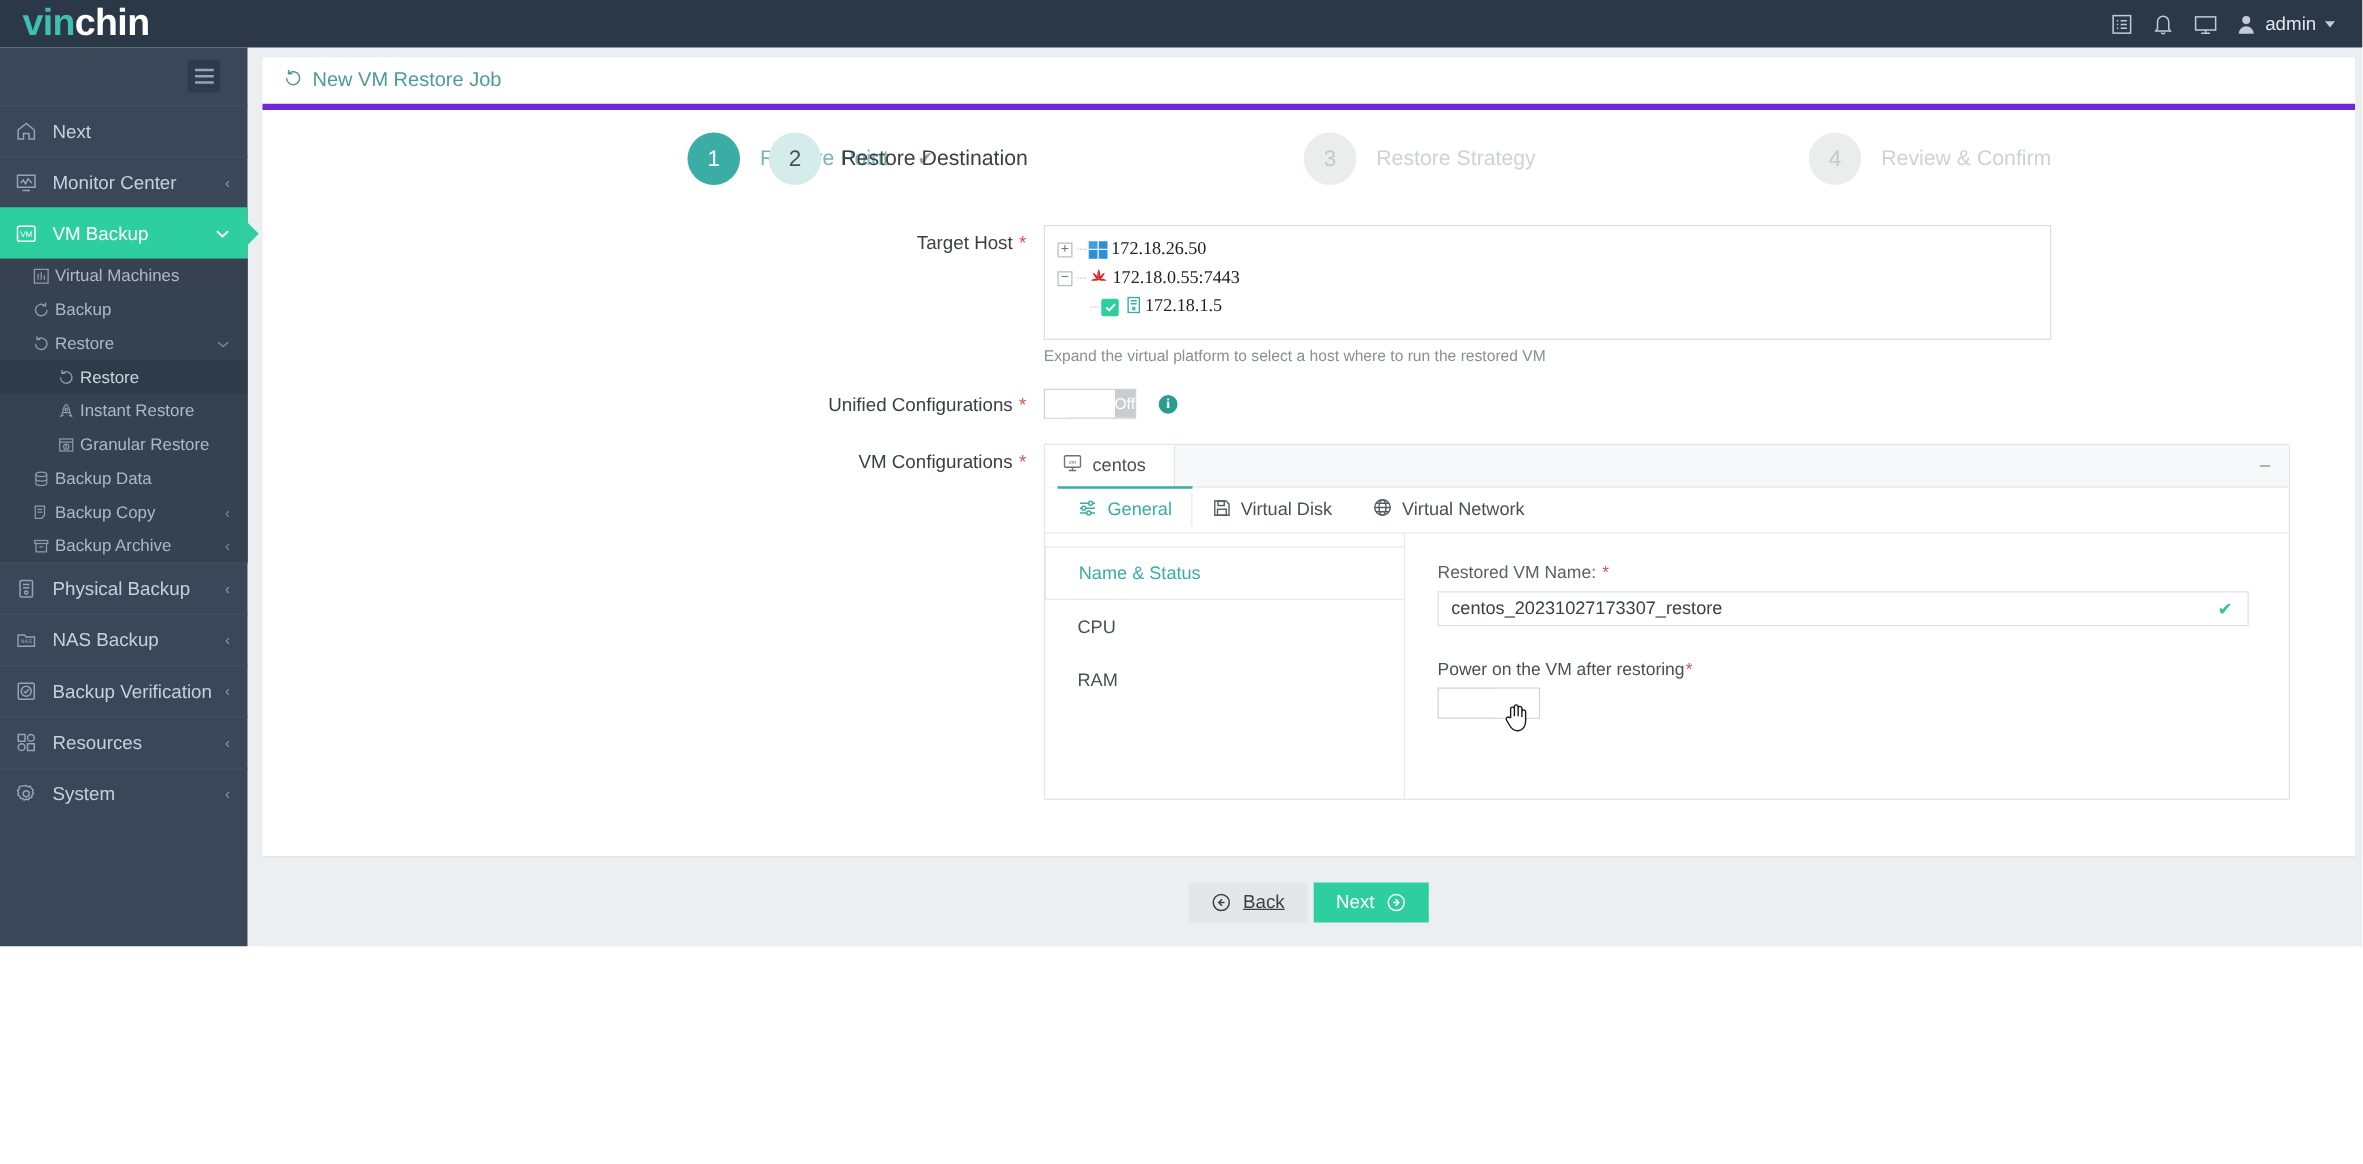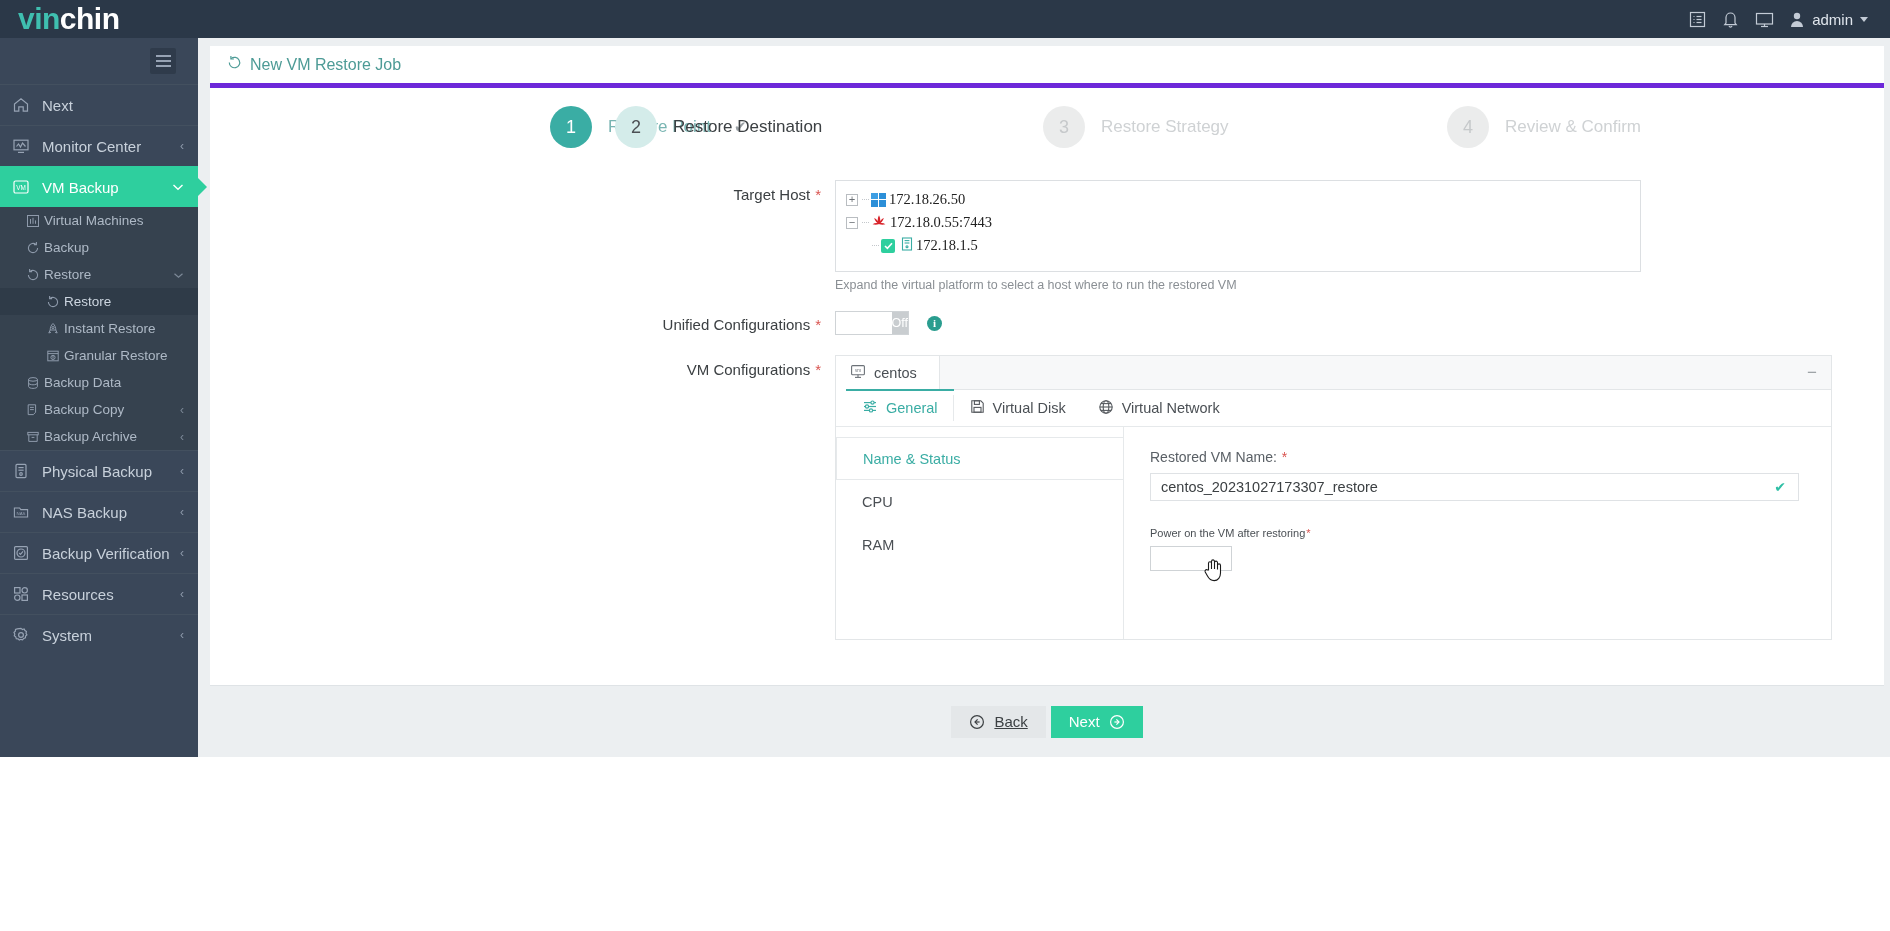--- a/index.html
+++ b/index.html
@@ -151,21 +151,21 @@
   .vm-side { width: 288px; flex: 0 0 288px; border-right: 1px solid #e6e9eb; padding-top: 10px; }
   .vm-side-item { height: 43px; display: flex; align-items: center; padding-left: 26px; font-size: 14.5px; color: #4a4f54; cursor: pointer; }
   .vm-side-item.active { color: #3aada4; border: 1px solid #e6e9eb; border-right: none; background: #fff; }
   .vm-main { flex: 1 1 auto; padding: 22px 32px 0 26px; min-width: 0; }
   .field-label { font-size: 14px; color: #5a6066; margin-bottom: 8px; }
   .text-input {
     width: 100%; height: 28px; border: 1px solid #dfe2e5; display: flex; align-items: center;
     padding: 0 10px; font-size: 14.5px; color: #3c4043; background: #fff; position: relative;
   }
   .input-check { position: absolute; right: 12px; color: #2ebfa5; font-size: 14px; }
-  .field-label2 { font-size: 11px; color: #4a4f54; margin: 26px 0 7px 0; }
+  .field-label2 { font-size: 14px; color: #4a4f54; margin: 26px 0 7px 0; }
 
   .cursor-hand { position: absolute; width: 22px; height: 24px; pointer-events: none; }
 
   
   .foot-hint { font-size: 12.5px; color: #8a8f94; margin-top: 9px; }
   .footer {
     height: 72px; flex: 0 0 72px; background: #eceff1; border-top: 1px solid #dfe3e6;
     display: flex; align-items: center; justify-content: center; gap: 5px; margin-left: 12px; margin-right: 6px;
   }
   .btn { height: 32px; display: flex; align-items: center; gap: 9px; padding: 0 18px; font-size: 15px; cursor: pointer; }

